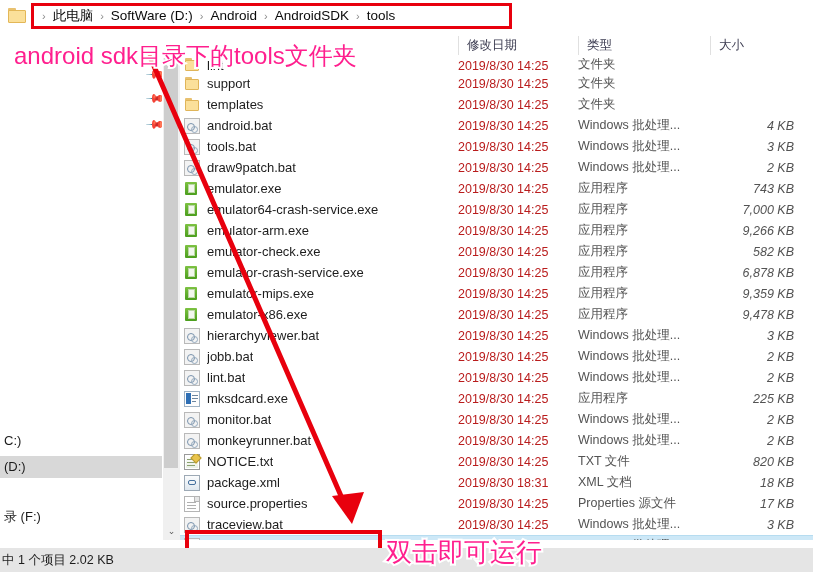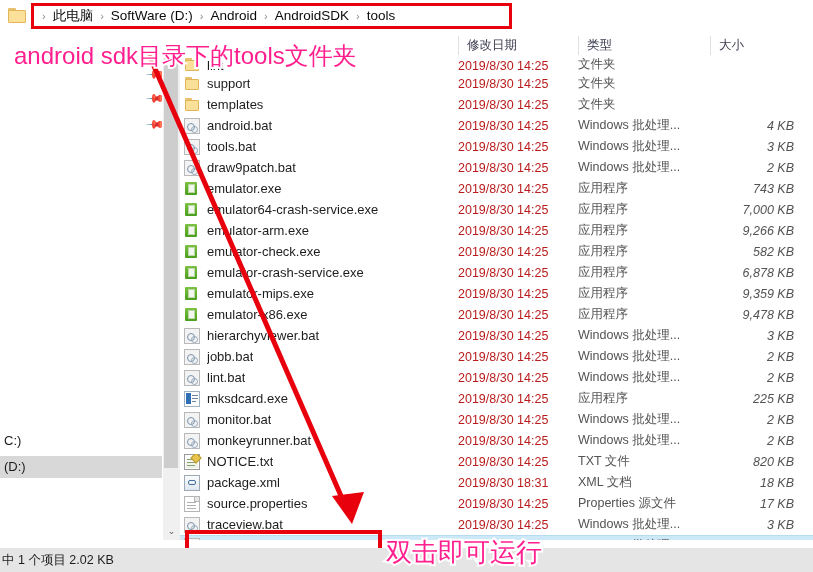--- a/index.html
+++ b/index.html
@@ -239,20 +239,21 @@
         <span class="crumb">AndroidSDK</span>
         <span class="crumb-sep">›</span>
         <span class="crumb">tools</span>
       </div>
   </div>
   <div id="crumbs-redbox"></div>
 
   <div id="navpane">
       <div class="nav-item" style="top: 397px;">C:)</div>
       <div class="nav-item selected" style="top: 423px;">(D:)</div>
+      <div class="nav-item" style="top: 473px;">录 (F:)</div>
       <div class="nav-pin" style="left: 148px; top: 35px;">📌</div>
       <div class="nav-pin" style="left: 148px; top: 59px;">📌</div>
       <div class="nav-pin" style="left: 148px; top: 85px;">📌</div>
     </div>
 
   <div id="colheader">
       <div class="ch" style="left: 278px; width: 120px;">修改日期</div>
       <div class="ch" style="left: 398px; width: 132px;">类型</div>
       <div class="ch" style="left: 530px; width: 84px;">大小</div>
     </div>

